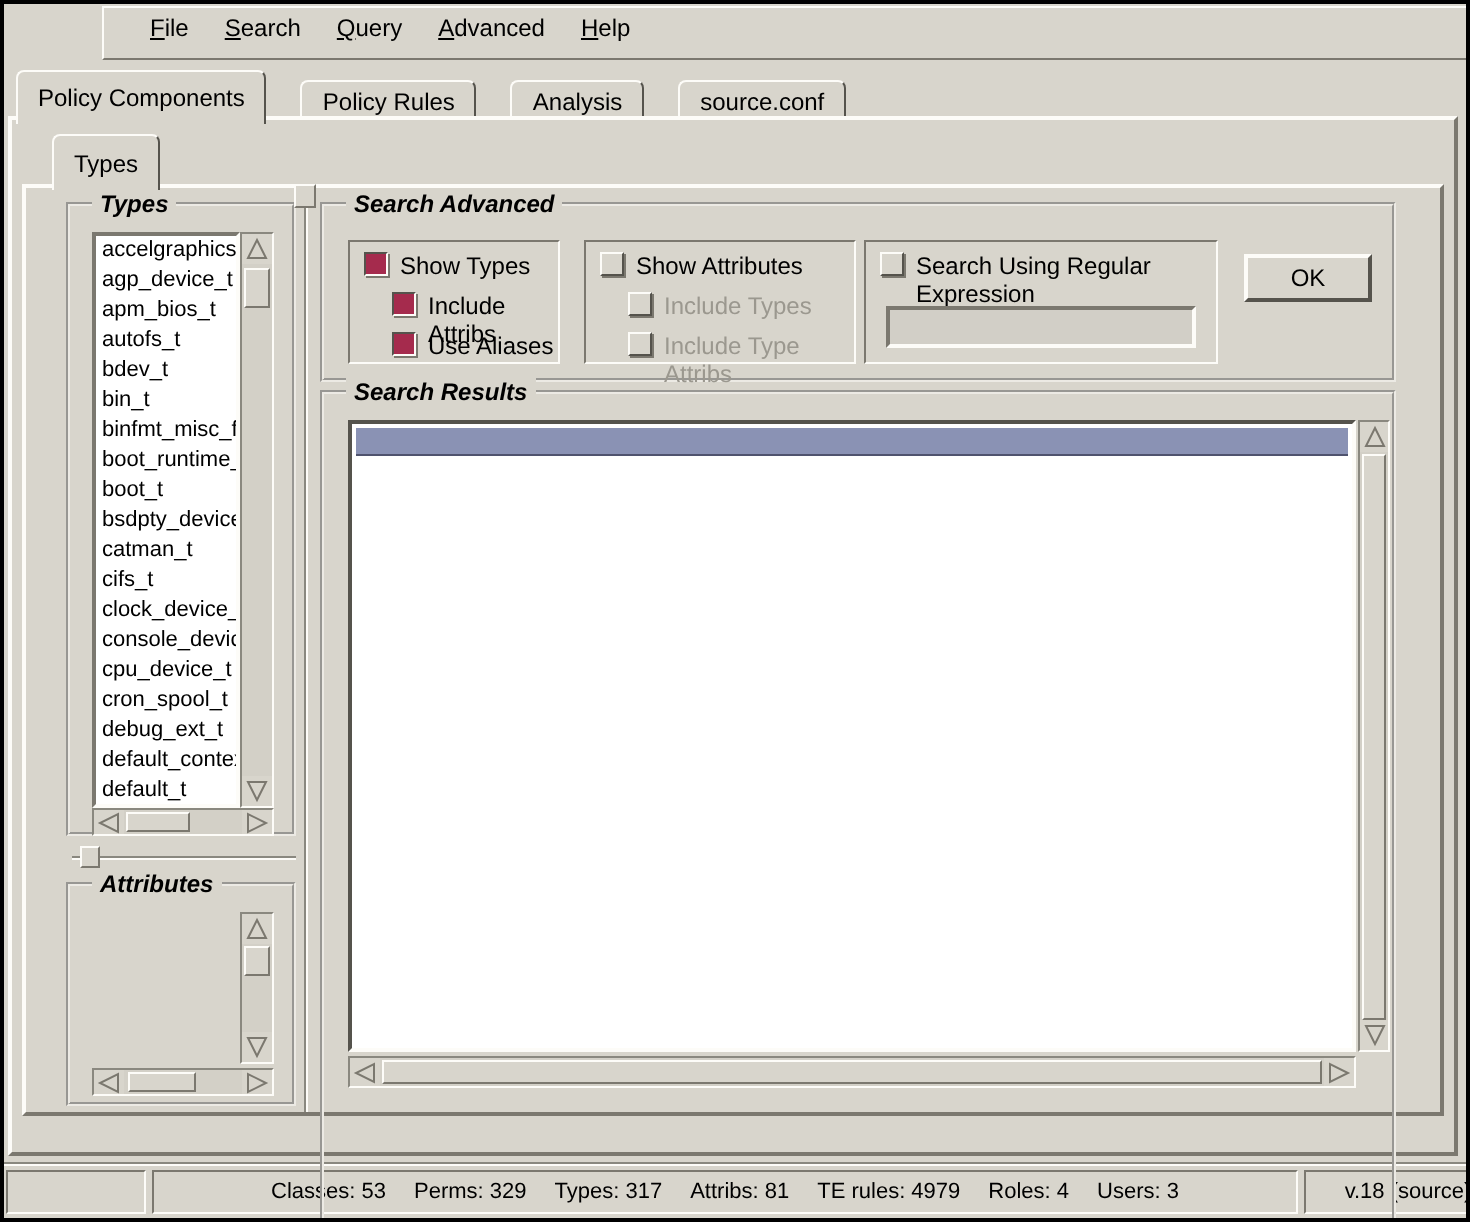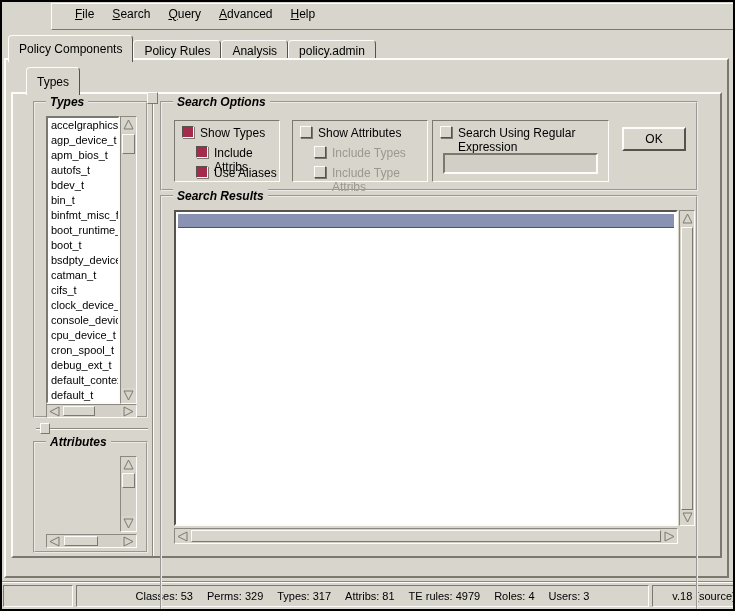--- a/index.html
+++ b/index.html
@@ -24,21 +24,21 @@
   #menubar{left:1px;top:1px;width:729px;height:27px;display:flex;align-items:flex-start;
     padding-left:14px;font-size:12px;margin-left:48px;}
   .menu-item{padding:3px 9px;cursor:default;}
   .menu-item::first-letter{text-decoration:underline;}
   
   .tabrow{display:flex;align-items:flex-end;}
   #tabrow1{left:6px;top:32px;height:26px;}
   #tabrow2{left:24px;top:64px;height:26px;}
   .tab{height:20px;padding:0 10px;display:flex;align-items:center;font-size:12px;
     background:var(--bg);border:1px solid;border-color:var(--lt) var(--dkr) var(--dk) var(--lt);
-    border-bottom:none;border-radius:4px 4px 0 0;margin-right:0;white-space:nowrap;}
+    border-bottom:none;border-radius:4px 4px 0 0;margin-right:17px;white-space:nowrap;}
   #tabrow1 .tab.active{height:27px;margin-bottom:-2px;position:relative;z-index:6;}
   #tabrow2 .tab.active{height:28px;margin-bottom:-3px;position:relative;z-index:6;}
   
   #page1{left:2px;top:56px;width:725px;height:520px;background:var(--bg);z-index:1;}
   #page2{left:9px;top:90px;width:711px;height:466px;background:var(--bg);z-index:2;}
   
   .lframe{border:2px groove #eceae4;}
   .lframe-label{position:absolute;top:-8px;left:11px;padding:0 4px;background:var(--bg);
     font-size:12px;font-weight:bold;font-style:italic;line-height:14px;}
   
@@ -97,21 +97,21 @@
     <span class="menu-item">Advanced</span>
     <span class="menu-item">Help</span>
   </div>
 
   <div id="page1" class="abs raised"></div>
 
   <div id="tabrow1" class="abs tabrow">
     <div class="tab active">Policy Components</div>
     <div class="tab">Policy Rules</div>
     <div class="tab">Analysis</div>
-    <div class="tab">policy.admin</div>
+    <div class="tab">source.conf</div>
   </div>
 
   <div id="page2" class="abs raised"></div>
 
   <div id="tabrow2" class="abs tabrow">
     <div class="tab active">Types</div>
     <div class="tab">Classes/Perms</div>
     <div class="tab">Roles</div>
     <div class="tab">Users</div>
     <div class="tab">Booleans</div>
@@ -199,21 +199,21 @@
             <polygon points="2,2 2,11 11,6.5" fill="none" stroke="#7b786f"></polygon>
           </svg>
         </div>
     </div>
   </div>
 
   <div class="abs sash-v" style="left:150px;top:94px;height:460px;z-index:3"></div>
   <div class="abs sash-handle" style="left:145px;top:90px;width:11px;height:12px;z-index:4"></div>
 
   <div class="abs lframe" style="left:158px;top:99px;width:538px;height:90px;z-index:3">
-    <span class="lframe-label">Search Options</span>
+    <span class="lframe-label">Search Advanced</span>
 
     <div class="abs optbox" style="left:12px;top:17px;width:106px;height:62px">
       <div class="chk on" style="left:7px;top:5px">
         <span class="box"></span>
         <span class="lbl">Show Types</span>
       </div>
       <div class="chk on" style="left:21px;top:25px">
         <span class="box"></span>
         <span class="lbl">Include Attribs</span>
       </div>

